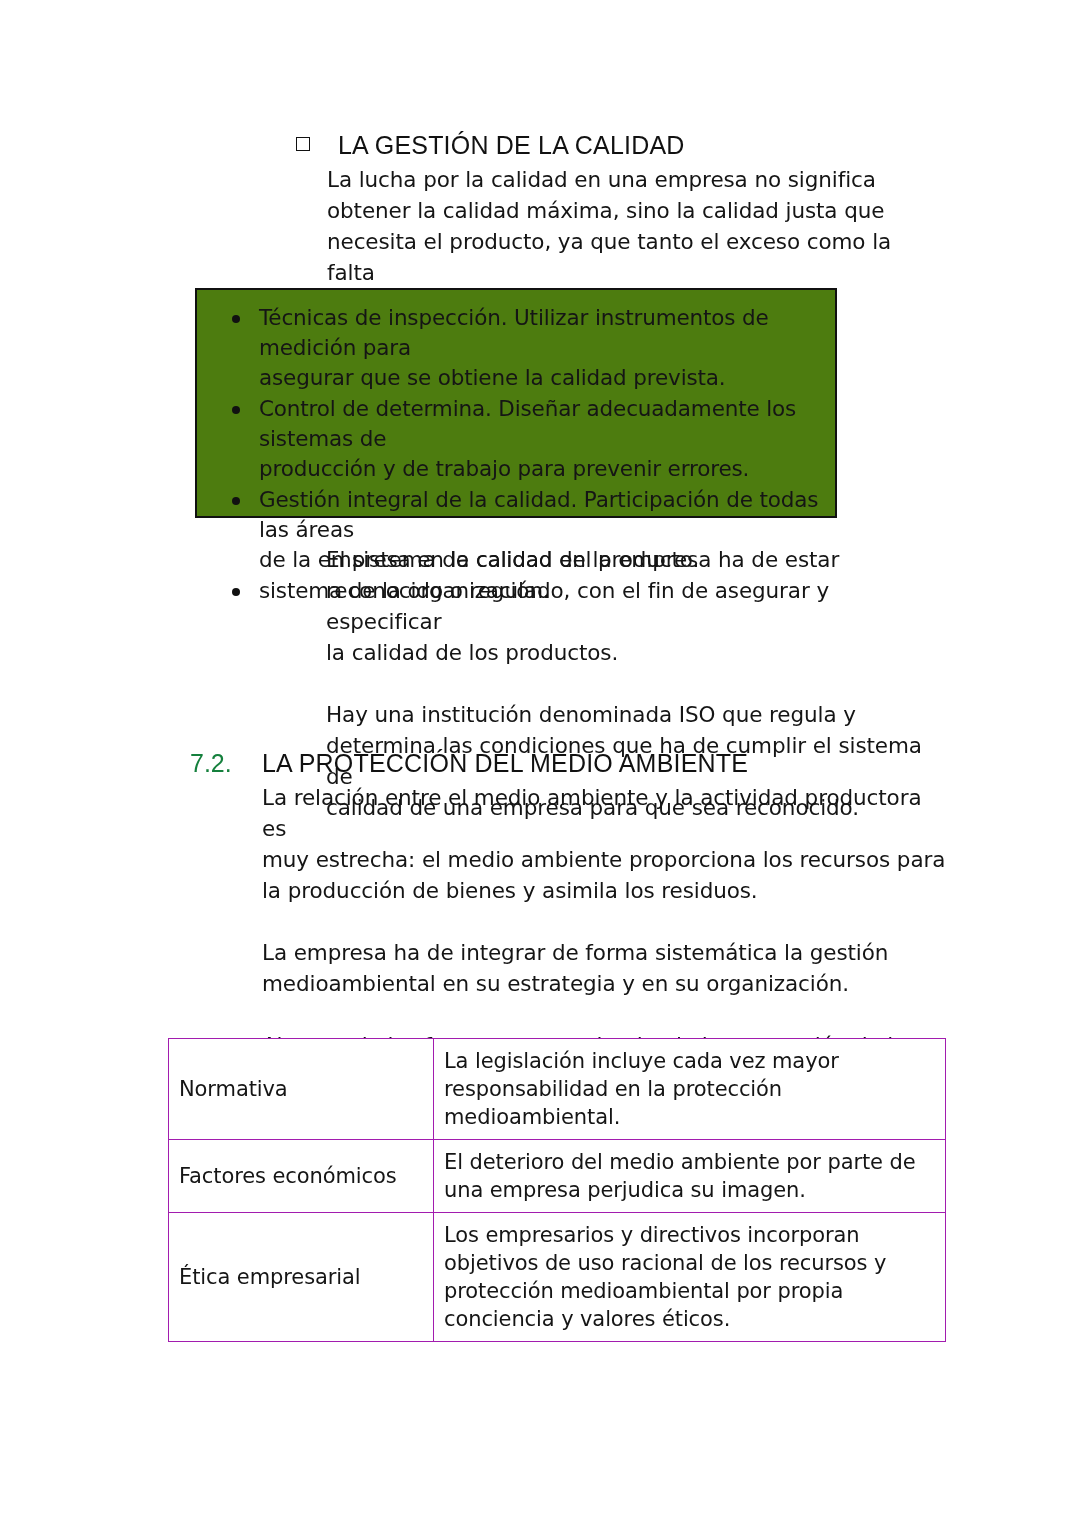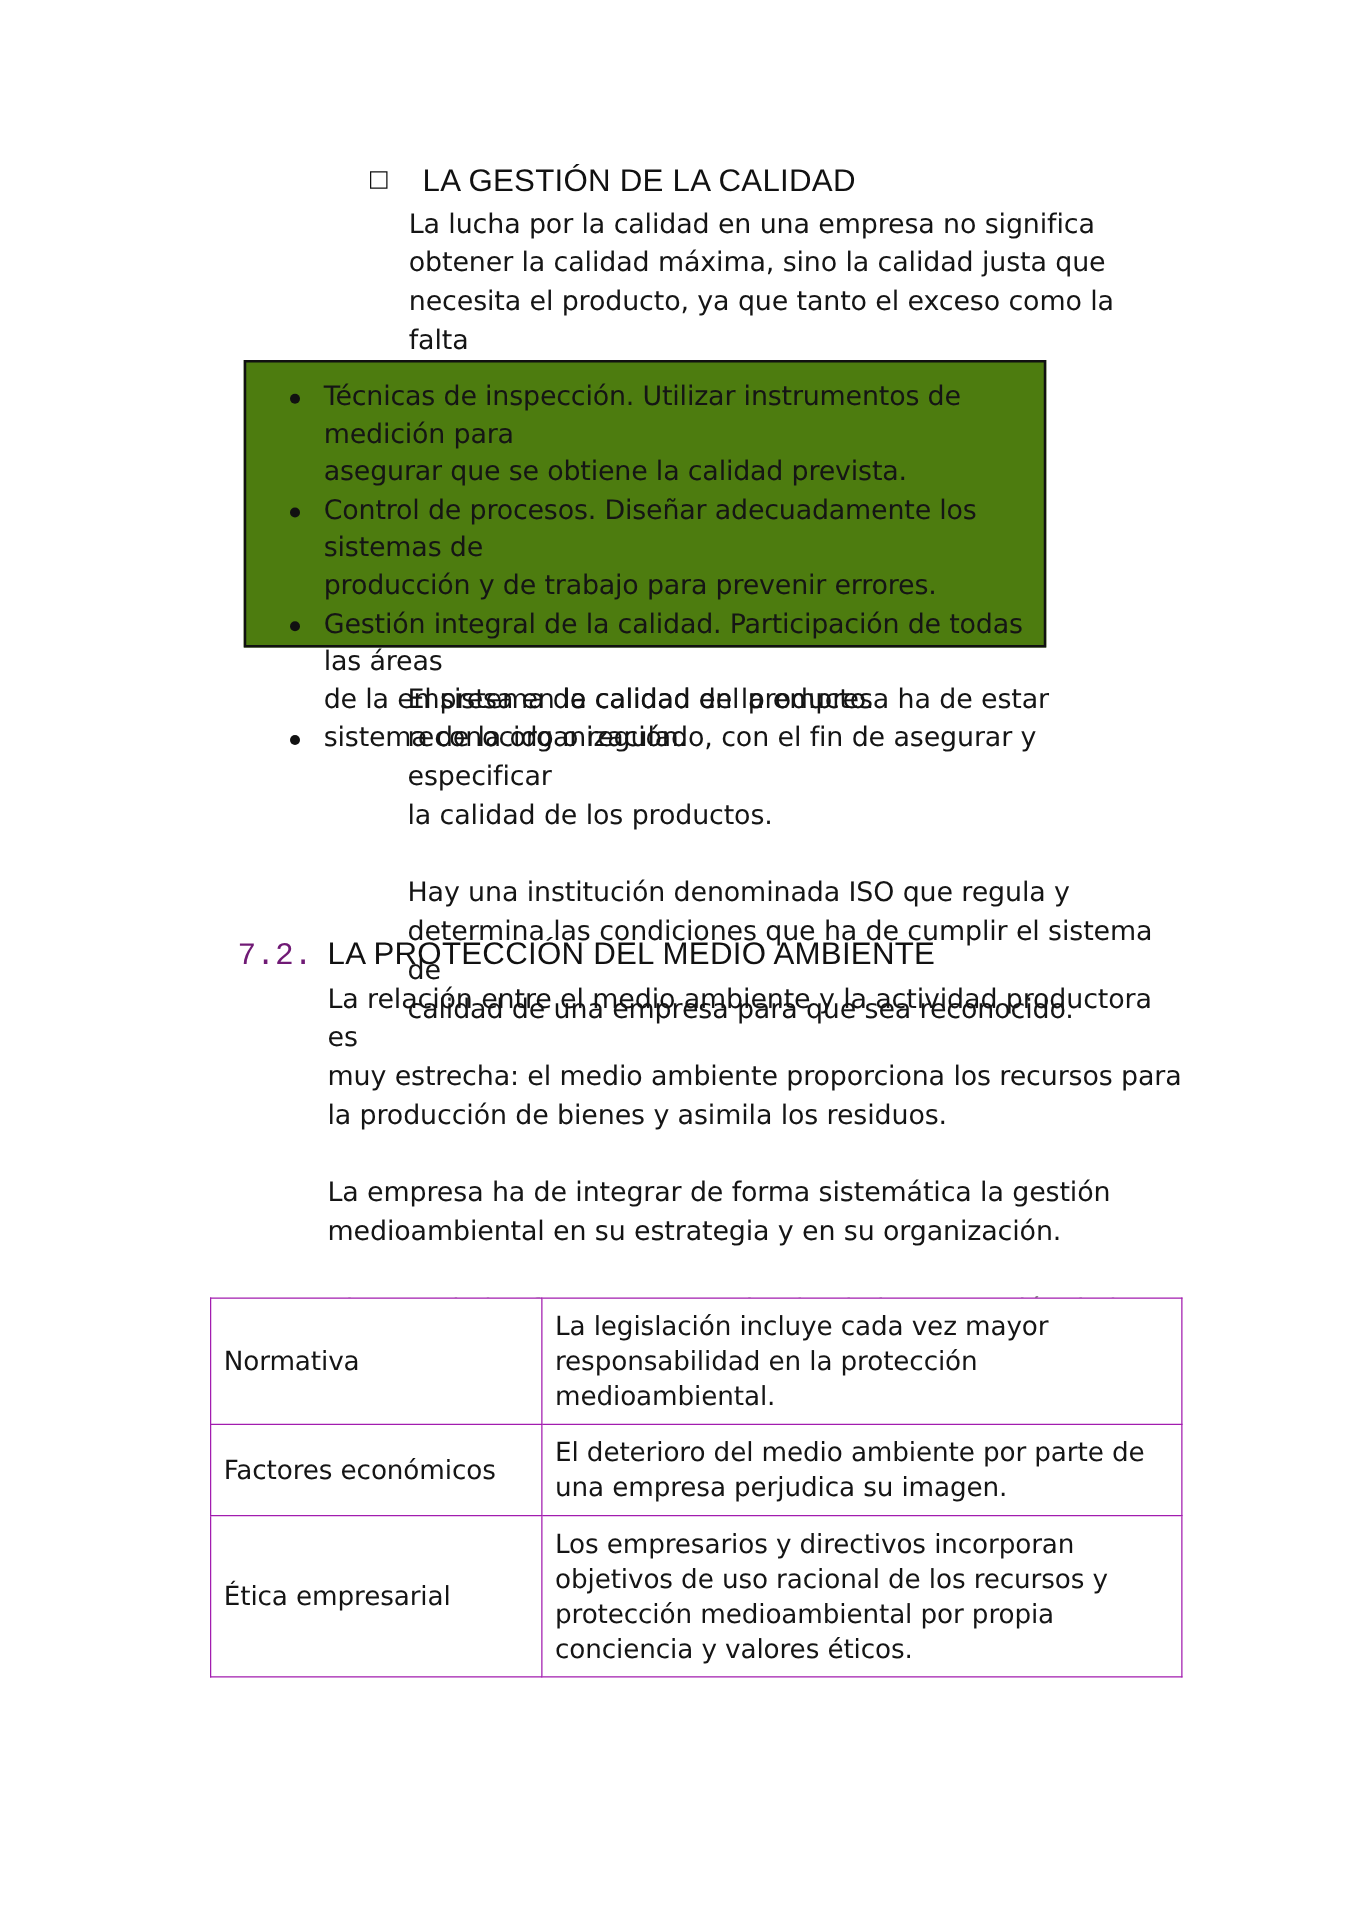--- a/index.html
+++ b/index.html
@@ -116,24 +116,24 @@
     position: absolute;
     left: 190px;
     top: 748px;
     width: 770px;
   }
   .num-heading-row {
     display: flex;
     align-items: baseline;
   }
   .section-number {
-    font-family: Liberation Mono, monospace;
+    font-family: Liberation Sans, sans-serif;
     font-size: 25px;
     line-height: 30px;
-    color: #701a75;
+    color: #15803d;
     width: 72px;
     flex: 0 0 auto;
   }
   .block-environment .para-stack {
     margin-left: 72px;
     margin-top: 4px;
     width: 690px;
   }
   .block-environment .para-stack p {
     margin: 0 0 31px 0;
@@ -186,21 +186,21 @@
     </div>
   </section>
 
   <section class="bullet-box">
     <ul class="bullet-list">
       <li>
         <span class="cell-line">Técnicas de inspección. Utilizar instrumentos de medición para</span>
         <span class="cell-line">asegurar que se obtiene la calidad prevista.</span>
       </li>
       <li>
-        <span class="cell-line">Control de procesos. Diseñar adecuadamente los sistemas  de</span>
+        <span class="cell-line">Control de determina. Diseñar adecuadamente los sistemas  de</span>
         <span class="cell-line">producción y de trabajo para prevenir errores.</span>
       </li>
       <li>
         <span class="cell-line">Gestión integral de la calidad. Participación de todas las áreas</span>
         <span class="cell-line">de la empresa en la calidad del producto.</span>
       </li>
       <li>
         <span class="cell-line">sistema de la organización.</span>
       </li>
     </ul>

